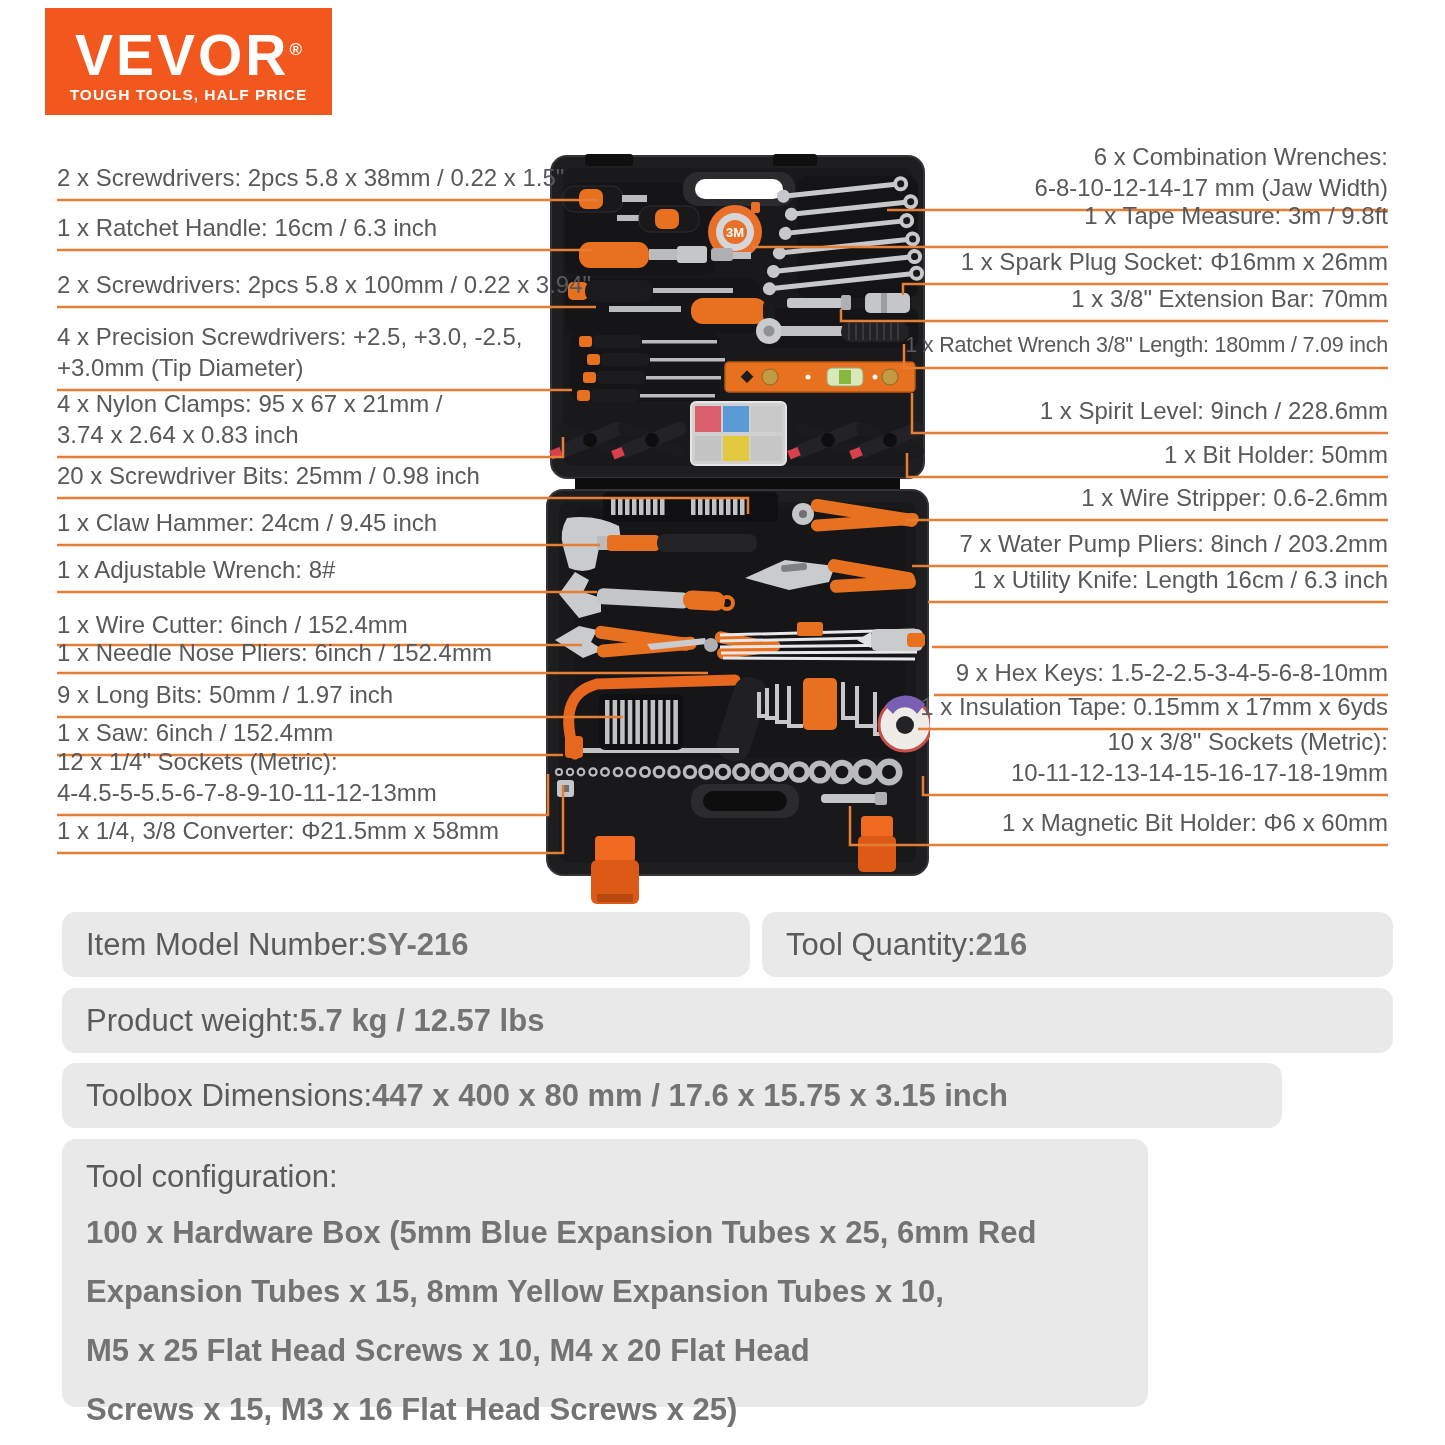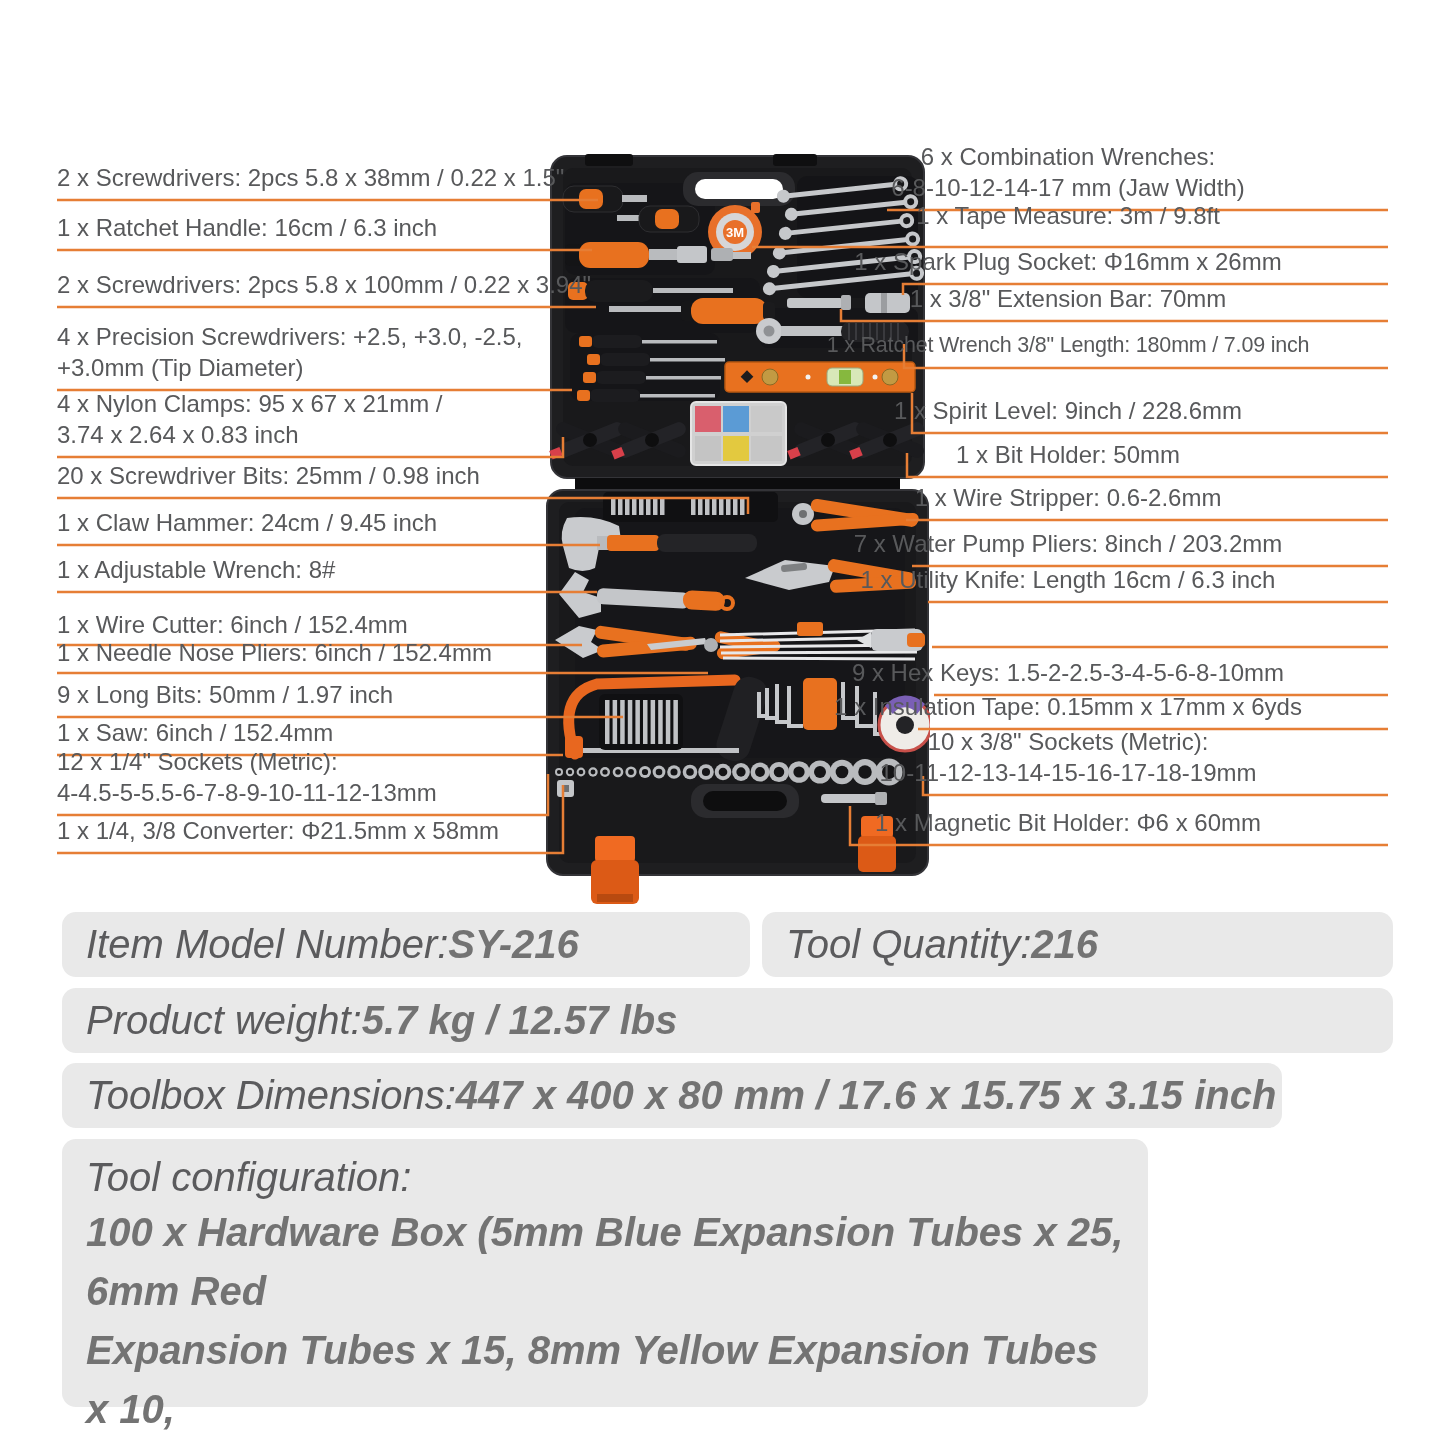--- a/index.html
+++ b/index.html
@@ -8,41 +8,45 @@
   
   .logo{position:absolute;left:45px;top:8px;width:287px;height:107px;background:#f2571d;
         color:#fff;text-align:center;z-index:6;}
   .logo-brand{font-size:57px;font-weight:900;letter-spacing:3px;line-height:60px;margin-top:12px;}
   .logo-brand .reg{font-size:17px;vertical-align:super;font-weight:700;letter-spacing:0;}
   .logo-tagline{font-size:15.5px;font-weight:700;letter-spacing:1px;margin-top:1px;}
   
   .callout{position:absolute;font-size:24px;line-height:31px;color:#58595b;
            white-space:pre-line;z-index:5;}
   .callout.l{left:57px;width:540px;text-align:left;}
-  .callout.r{right:57px;width:640px;text-align:center;}
+  .callout.r{right:57px;width:640px;text-align:right;}
   .callout.tight{font-size:21.5px;letter-spacing:-0.2px;line-height:31px;}
   
   .lines{position:absolute;left:0;top:0;width:1445px;height:1445px;z-index:4;pointer-events:none;}
   
   .case-art{position:absolute;left:545px;top:148px;width:385px;height:770px;z-index:2;}
   
   .bar{position:absolute;background:#e9e9e9;border-radius:14px;display:flex;align-items:center;
-       padding:16px 24px;box-sizing:border-box;font-size:40px;color:#5b5b5d;z-index:3;font-style:italic;}
+       padding:16px 24px;box-sizing:border-box;font-size:31px;color:#5b5b5d;z-index:3;}
   .bar-label{color:#5b5b5d;white-space:pre;}
   .bar-value{color:#737373;font-weight:bold;white-space:pre;}
   .bar.config{flex-direction:column;align-items:flex-start;justify-content:flex-start;
               padding-top:12px;}
   .bar.config .bar-value{white-space:pre-line;line-height:59px;}
   .bar.config .bar-label{line-height:52px;}
 </style>
 </head>
 <body>
 
 <div class="canvas">
 
+  <div class="logo">
+    <div class="logo-brand"><span>VEVOR</span><span class="reg">®</span></div>
+    <div class="logo-tagline">TOUGH TOOLS, HALF PRICE</div>
+  </div>
 
   <svg id="case-svg" class="case-art" viewBox="0 0 385 770">
 
     <g>
       <rect x="6" y="8" width="373" height="322" rx="16" fill="#1e1e20" stroke="#343438" stroke-width="2"></rect>
       <rect x="40" y="6" width="48" height="12" rx="3" fill="#0f0f10"></rect>
       <rect x="228" y="6" width="44" height="12" rx="3" fill="#0f0f10"></rect>
       <rect x="18" y="20" width="349" height="298" rx="10" fill="#19191b"></rect>
       <rect x="20" y="35" width="150" height="92" rx="10" fill="#151518"></rect>
       <rect x="20" y="130" width="195" height="55" rx="10" fill="#151518"></rect>

